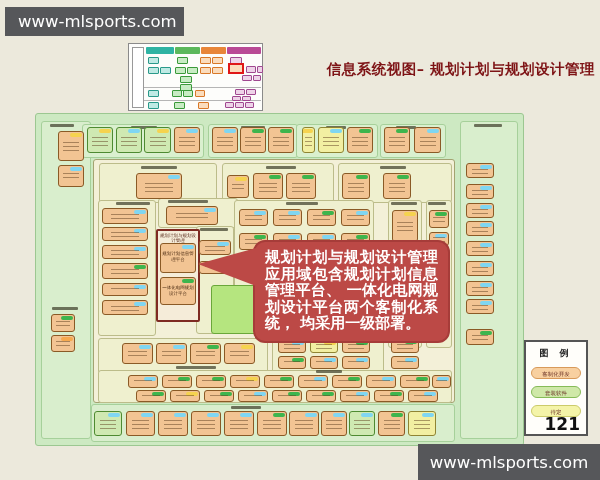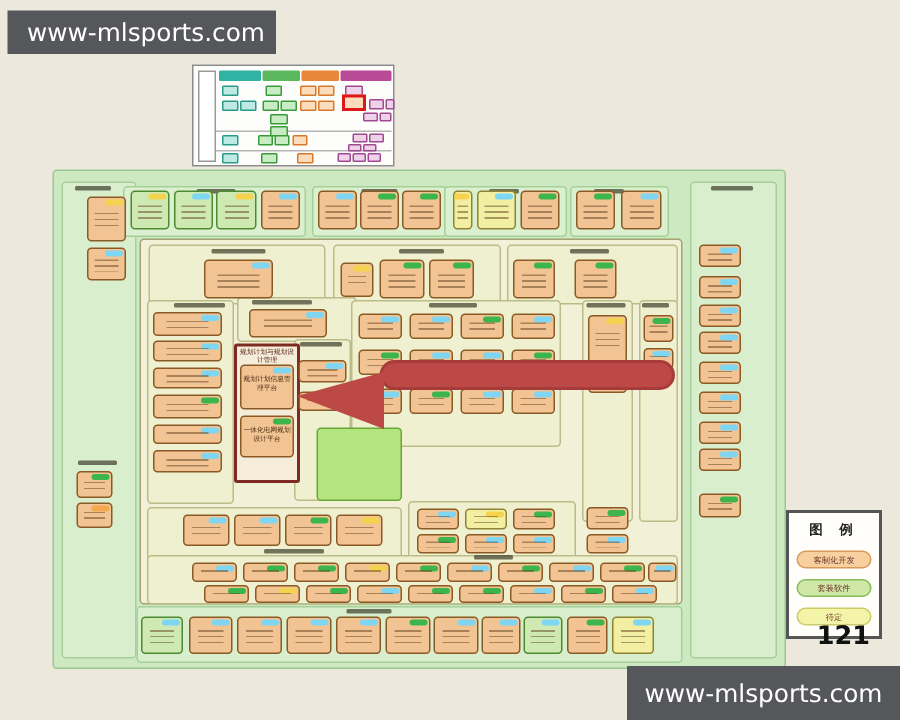--- a/index.html
+++ b/index.html
@@ -54,21 +54,21 @@
   .mmh-orange{background:#e8863a}.mmh-purple{background:#b94a96}
   .mm-line{position:absolute;left:15px;width:117px;height:1px;background:#b5b5b5}
   .mmb{position:absolute;border-radius:1px;box-sizing:border-box;border:1px solid}
   .mmb-teal{background:#bfeae4;border-color:#2a9a8a}
   .mmb-green{background:#c8ecc4;border-color:#3a9a3a}
   .mmb-orange{background:#fbdcbc;border-color:#d87828}
   .mmb-purple{background:#eed3e8;border-color:#a04890}
   .mm-red{position:absolute;border:2px solid #e01717;background:#fbdcbc;box-sizing:border-box;z-index:2}
 
   
-  .legend{position:absolute;left:524px;top:340px;width:64px;height:86px;box-sizing:border-box;
+  .legend{position:absolute;left:524px;top:340px;width:64px;height:96px;box-sizing:border-box;
           background:#fffefa;border:2px solid #555;text-align:center;z-index:7}
   .legend-title{font-size:9px;font-weight:bold;color:#222;letter-spacing:4px;margin-top:5px}
   .pill{width:50px;height:12px;border-radius:6px;margin:7px auto 0;font-size:5.5px;
         line-height:12px;color:#6b3226;box-sizing:border-box;border:1px solid}
   .pagenum{position:absolute;left:538px;top:414px;width:42px;text-align:right;
            font-size:17px;font-weight:bold;color:#111;z-index:7}
 </style>
 </head>
 <body>
 
@@ -112,20 +112,21 @@
     <div class="mmb mmb-teal" style="left: 19px; top: 58px; width: 11px; height: 7px;"></div>
     <div class="mmb mmb-green" style="left: 45px; top: 58px; width: 11px; height: 7px;"></div>
     <div class="mmb mmb-orange" style="left: 69px; top: 58px; width: 11px; height: 7px;"></div>
     <div class="mmb mmb-purple" style="left: 96px; top: 58px; width: 9px; height: 6px;"></div>
     <div class="mmb mmb-purple" style="left: 106px; top: 58px; width: 9px; height: 6px;"></div>
     <div class="mmb mmb-purple" style="left: 116px; top: 58px; width: 9px; height: 6px;"></div>
     <div class="mm-red" style="left: 99px; top: 19px; width: 16px; height: 11px;"></div>
   </div>
 
 <div class="titleblock">
+  <div class="subtitle">信息系统视图– 规划计划与规划设计管理</div>
 </div>
 
 <div id="diagram">
     <div class="panel strip" style="left: 5px; top: 7px; width: 50px; height: 318px;"></div>
     <div class="panel strip" style="left: 424px; top: 7px; width: 58px; height: 318px;"></div>
     <div class="panel group" style="left: 46px; top: 10px; width: 122px; height: 34px;"></div>
     <div class="panel group" style="left: 172px; top: 10px; width: 90px; height: 34px;"></div>
     <div class="panel group" style="left: 260px; top: 10px; width: 82px; height: 34px;"></div>
     <div class="panel group" style="left: 344px; top: 10px; width: 66px; height: 34px;"></div>
     <div class="panel beige" style="left: 57px; top: 45px; width: 362px; height: 244px;"></div>
@@ -562,20 +563,21 @@
       <i class="sm"></i>
     </div>
     <div class="bx c-y" style="left: 372px; top: 297px; width: 28px; height: 25px;">
       <i class="tag t-b"></i>
       <i class="sm"></i>
     </div>
   </div>
 
 <div class="callout">
   <div class="tail"></div>
+  <span>规划计划与规划设计管理应用域包含规划计划信息管理平台、 一体化电网规划设计平台两个客制化系统， 均采用一级部署。</span>
 </div>
 
 <div class="legend">
   <div class="legend-title">图 例</div>
   <div id="legend-items">
       <div class="pill" style="background: rgb(248, 208, 160); border-color: rgb(216, 154, 90);">客制化开发</div>
       <div class="pill" style="background: rgb(207, 232, 168); border-color: rgb(134, 187, 88);">套装软件</div>
       <div class="pill" style="background: rgb(244, 244, 168); border-color: rgb(203, 203, 106);">待定</div>
     </div>
 </div>

